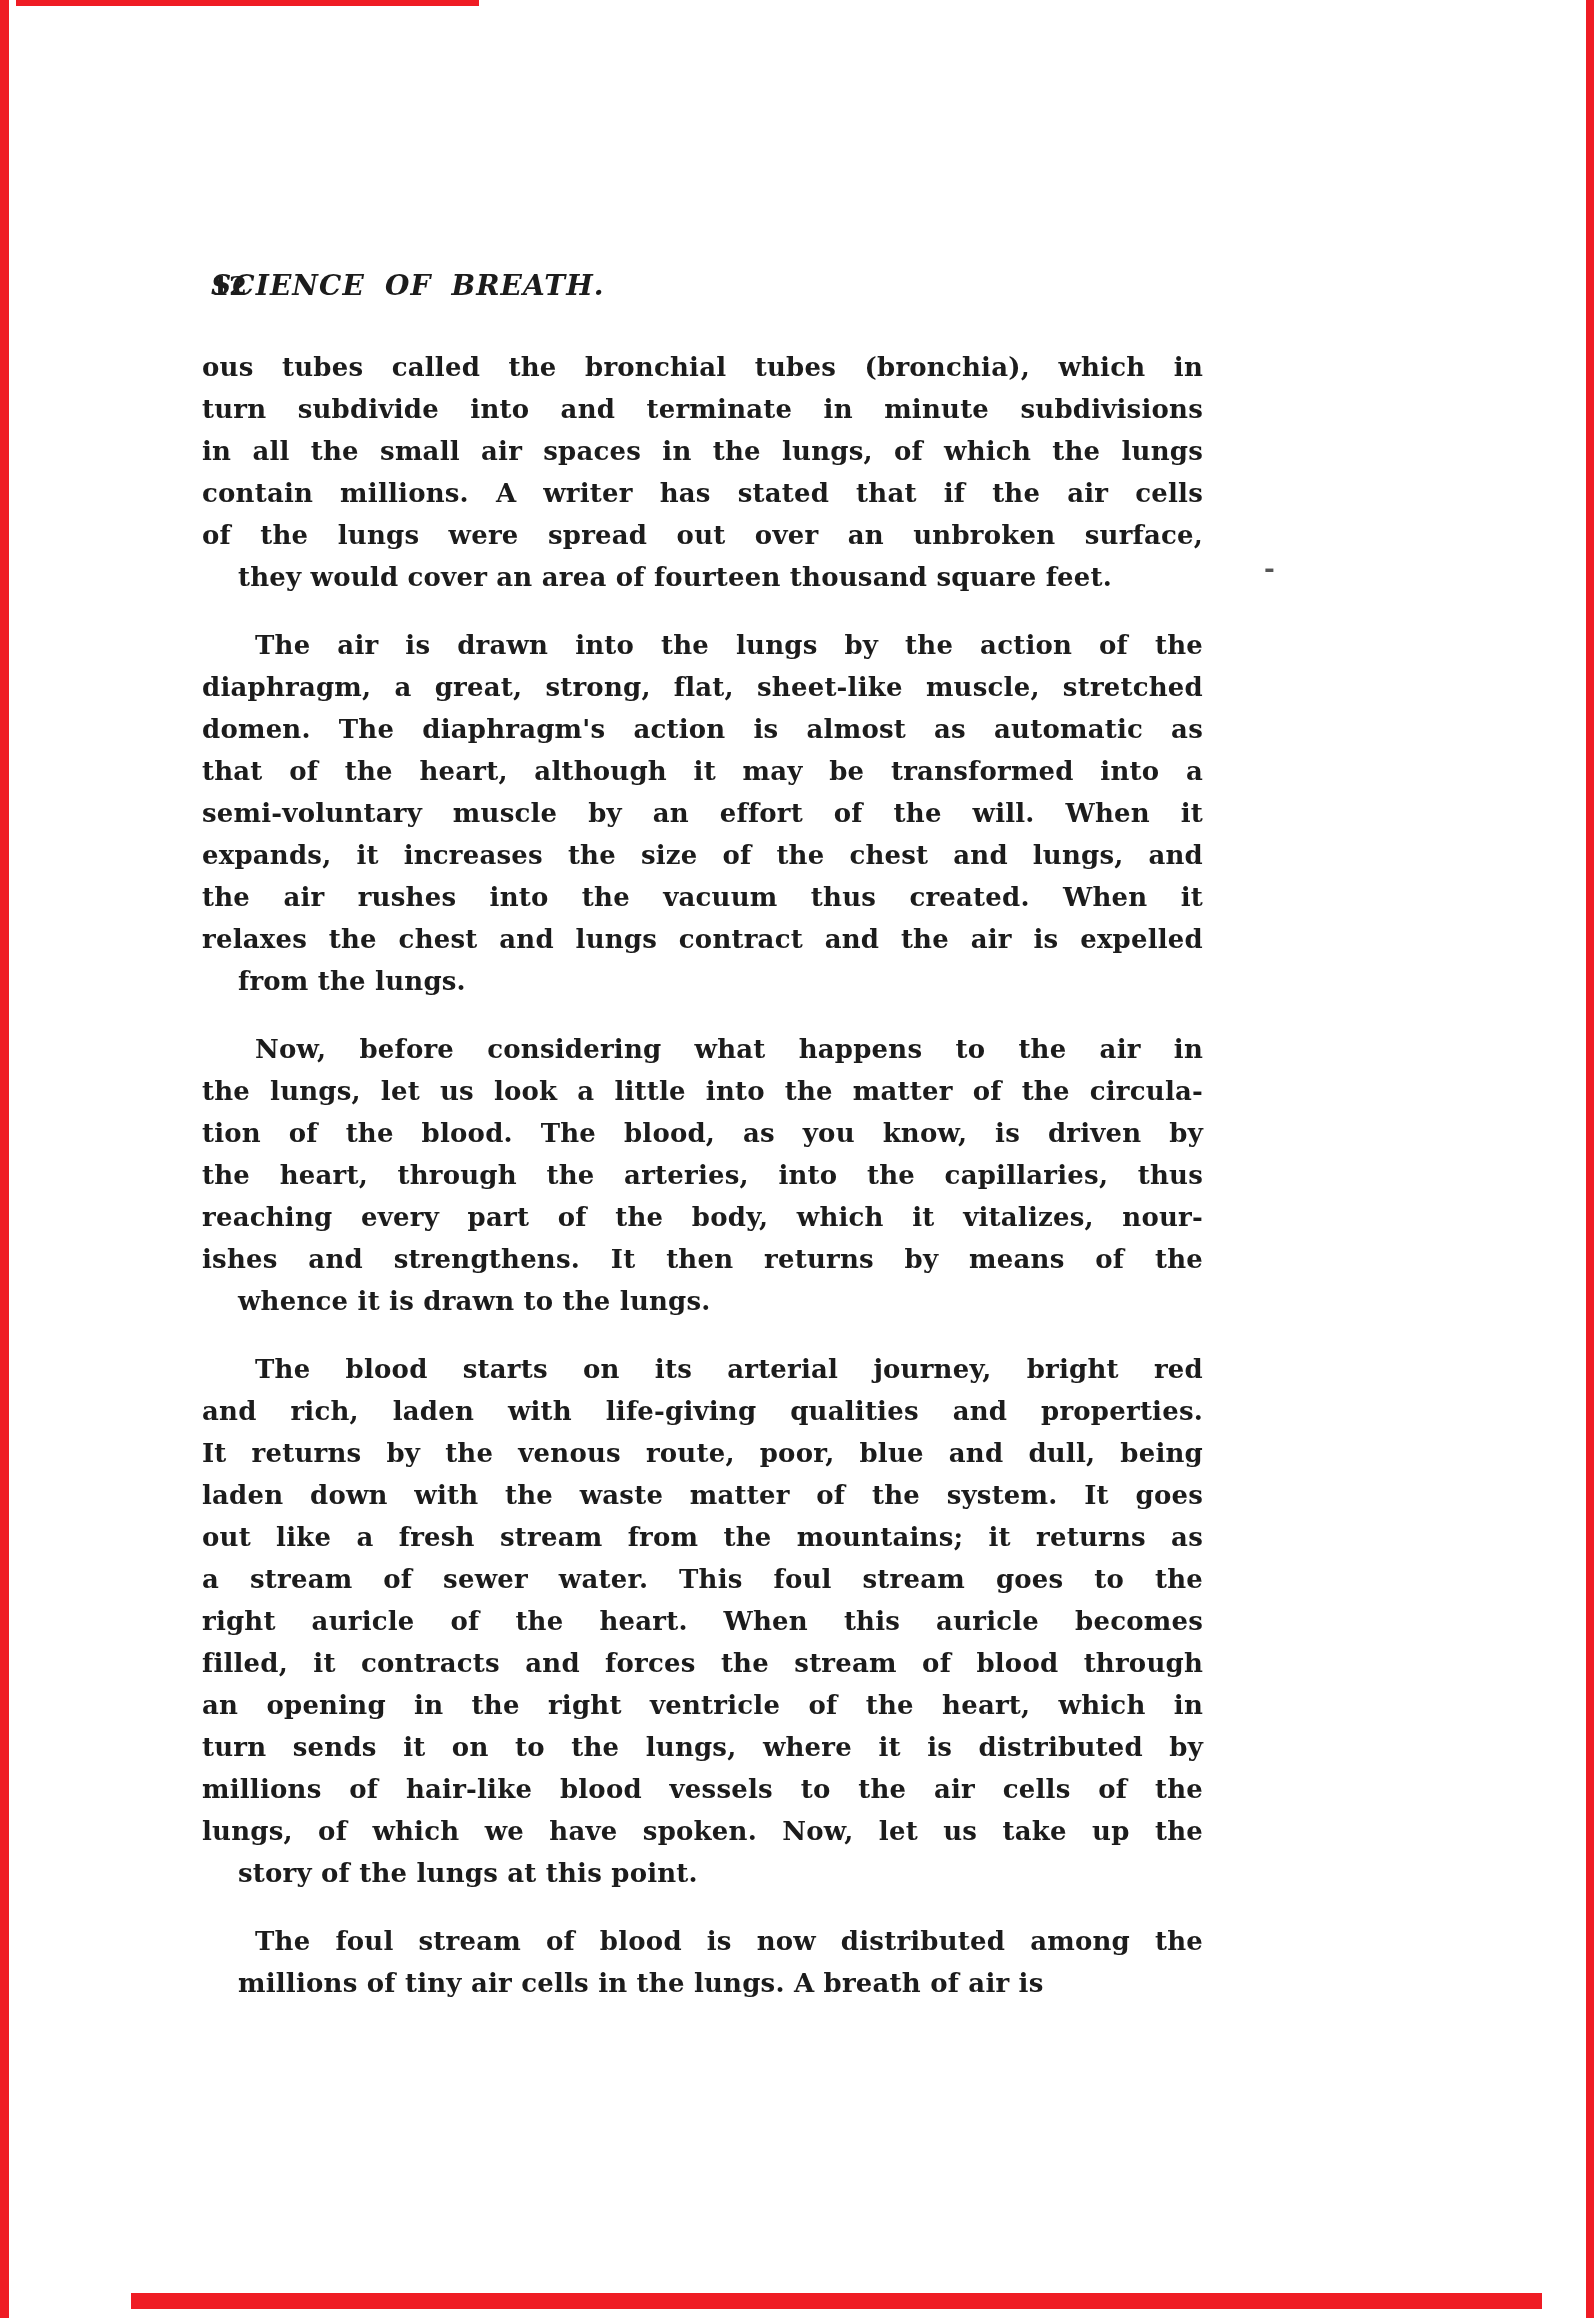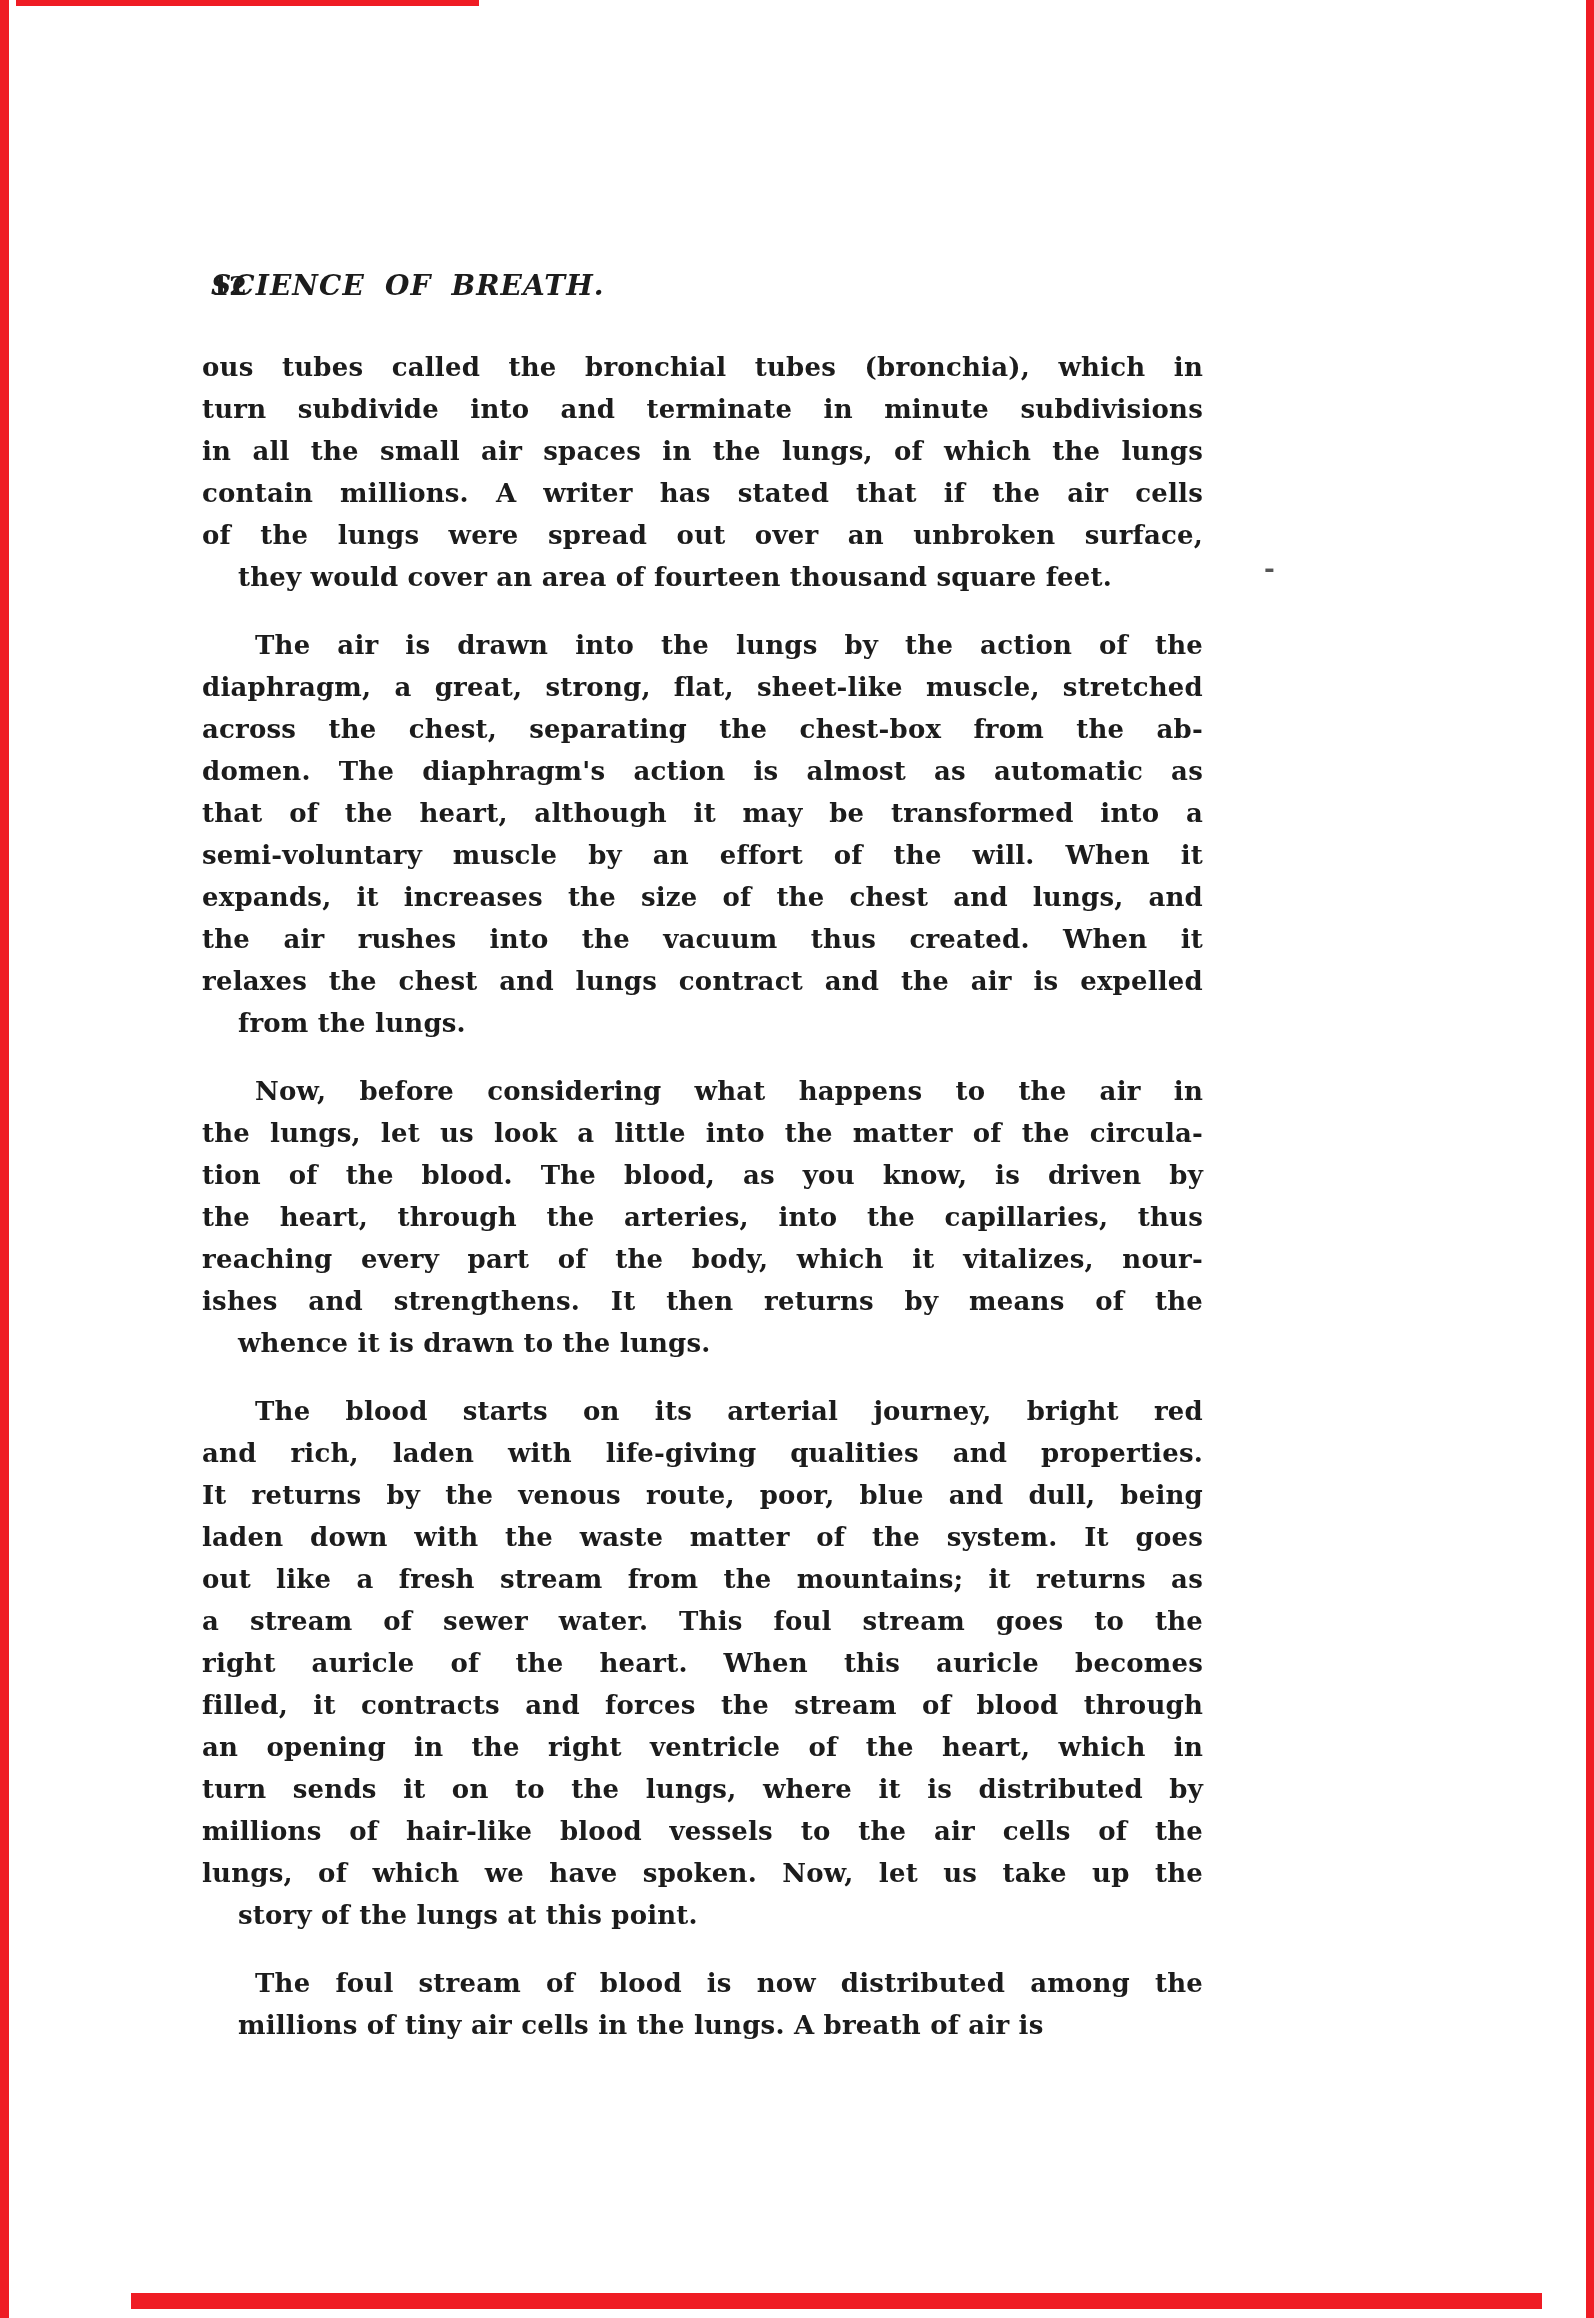--- a/index.html
+++ b/index.html
@@ -104,21 +104,20 @@
       <div class="line">ous tubes called the bronchial tubes (bronchia), which in</div>
       <div class="line">turn subdivide into and terminate in minute subdivisions</div>
       <div class="line">in all the small air spaces in the lungs, of which the lungs</div>
       <div class="line">contain millions. A writer has stated that if the air cells</div>
       <div class="line">of the lungs were spread out over an unbroken surface,</div>
       <div class="line last">they would cover an area of fourteen thousand square feet.</div>
     </div>
     <div class="paragraph">
       <div class="line indent">The air is drawn into the lungs by the action of the</div>
       <div class="line">diaphragm, a great, strong, flat, sheet-like muscle, stretched</div>
-      <div class="line">across the chest, separating the chest-box from the ab-</div>
       <div class="line">domen. The diaphragm's action is almost as automatic as</div>
       <div class="line">that of the heart, although it may be transformed into a</div>
       <div class="line">semi-voluntary muscle by an effort of the will. When it</div>
       <div class="line">expands, it increases the size of the chest and lungs, and</div>
       <div class="line">the air rushes into the vacuum thus created. When it</div>
       <div class="line">relaxes the chest and lungs contract and the air is expelled</div>
       <div class="line last">from the lungs.</div>
     </div>
     <div class="paragraph">
       <div class="line indent">Now, before considering what happens to the air in</div>

